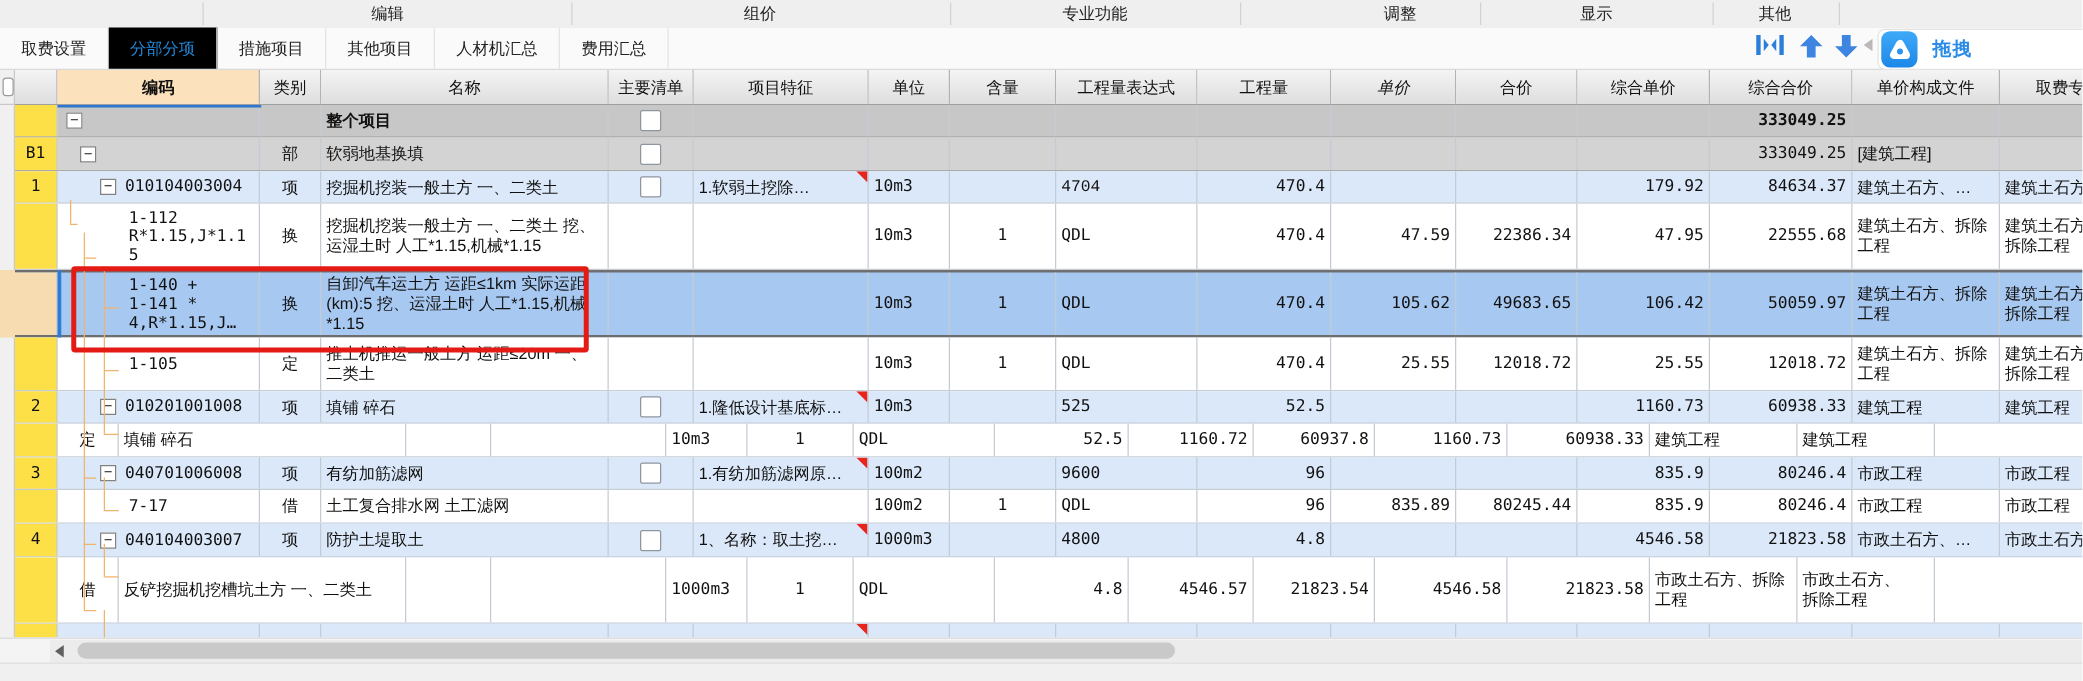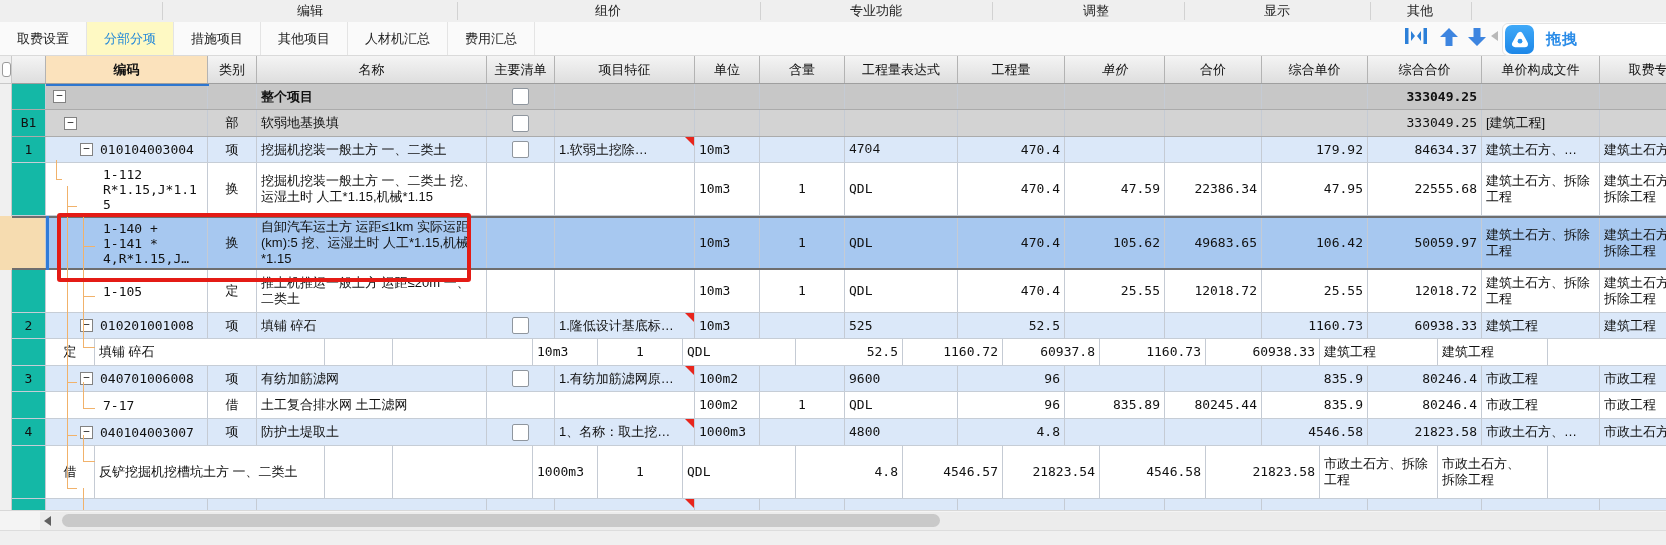--- a/index.html
+++ b/index.html
@@ -9,40 +9,40 @@
     background:#ffffff;color:#111;font-size:13px;
     -webkit-font-smoothing:none;
   }
   
   #ribbon{position:absolute;left:0;top:0;width:1666px;height:22px;background:#efefef;border-bottom:1px solid #dcdcdc;}
   .rb-label{position:absolute;top:2px;transform:translateX(-50%);font-size:13px;color:#222;white-space:nowrap;}
   .rb-sep{position:absolute;top:2px;width:1px;height:18px;background:#d2d2d2;}
   
   #tabbar{position:absolute;left:0;top:22px;width:1666px;height:33px;background:#fafafa;border-bottom:1px solid #dadada;display:flex;}
   .tab{height:33px;line-height:33px;padding:0 17px;border-right:1px solid #e4e4e4;color:#222;white-space:nowrap;font-size:13px;}
-  .tab.active{background:#fef9c3;color:#2288d8;}
+  .tab.active{background:#000000;color:#2288d8;}
   .tb-ico{position:absolute;top:27px;}
   #btn-drag{position:absolute;left:1502px;top:23px;width:200px;height:31px;background:#fff;border:1px solid #e3e3e3;border-radius:6px;display:flex;align-items:center;}
   #drag-logo{width:29px;height:29px;margin-left:2px;border-radius:7px;background:linear-gradient(#3fa9f8,#1d87e8);display:flex;align-items:center;justify-content:center;}
   #drag-label{margin-left:12px;color:#2a8ce8;font-size:15px;font-weight:bold;letter-spacing:1px;}
   
   #grid{position:absolute;left:0;top:56px;width:1666px;height:454px;overflow:hidden;}
   #leftstrip{position:absolute;left:0;top:0;width:12px;height:454px;background:#f0f0f0;border-right:1px solid #c9c9c9;box-sizing:border-box;}
   #strip-ico{position:absolute;left:2px;top:6px;width:7px;height:13px;border:1px solid #9a9a9a;border-radius:3px;background:#fff;}
   #strip-line{position:absolute;left:0;top:27px;width:12px;height:1px;background:#c9c9c9;}
   #table{position:absolute;left:12px;top:0;}
   .row{display:flex;box-sizing:border-box;border-bottom:1px solid #c6cdd6;background:#fff;}
   .cell{box-sizing:border-box;border-right:1px solid #c5cbd4;padding:1px 4px;overflow:hidden;display:flex;align-items:center;line-height:16px;position:relative;}
   .hdr .cell{background:linear-gradient(#f4f4f4,#dedede);border-right:1px solid #b3b3b3;justify-content:center;padding:0 2px;color:#111;white-space:nowrap;}
   .hdr{border-bottom:1px solid #9f9f9f;}
   .hdr .c-code{background:#fbe2bc;font-weight:bold;}
   .num{justify-content:flex-end;}
   .ctr{justify-content:center;}
   .mono,.num{font-family:"DejaVu Sans Mono","Liberation Mono",monospace;font-size:13px;}
-  .c-seq{background:#14b8a6;}
+  .c-seq{background:#fde047;}
   .k-project{background:#c7c7c7;border-bottom:1px solid #ababab;}
   .k-section{background:#d3d3d3;border-bottom:1px solid #ababab;}
   .k-item{background:#dbe8f9;}
   .k-partial{background:#dbe8f9;}
   .k-project .c-name{font-weight:bold;}
   .k-project .c-ctotal{font-weight:bold;}
   .row.sel{background:#a7c8f0;border-top:2px solid #6e6e6e;border-bottom:2px solid #6e6e6e;}
   .row.sel .c-seq{background:#f6dcb0;}
   .codetext{white-space:pre-line;line-height:15px;}
   .k-item .codetext{margin-left:7px;}
@@ -78,21 +78,21 @@
   <div class="rb-sep" style="left:457px"></div>
   <div class="rb-sep" style="left:760px"></div>
   <div class="rb-sep" style="left:992px"></div>
   <div class="rb-sep" style="left:1184px"></div>
   <div class="rb-sep" style="left:1370px"></div>
   <div class="rb-sep" style="left:1471px"></div>
   <div id="rb-labels">
       <div class="rb-label" style="left: 310px;">编辑</div>
       <div class="rb-label" style="left: 608px;">组价</div>
       <div class="rb-label" style="left: 876px;">专业功能</div>
-      <div class="rb-label" style="left: 1096px;">调整</div>
+      <div class="rb-label" style="left: 1120px;">调整</div>
       <div class="rb-label" style="left: 1277px;">显示</div>
       <div class="rb-label" style="left: 1420px;">其他</div>
     </div>
 </div>
 
 <div id="tabbar">
     <div class="tab">取费设置</div>
     <div class="tab active">分部分项</div>
     <div class="tab">措施项目</div>
     <div class="tab">其他项目</div>

